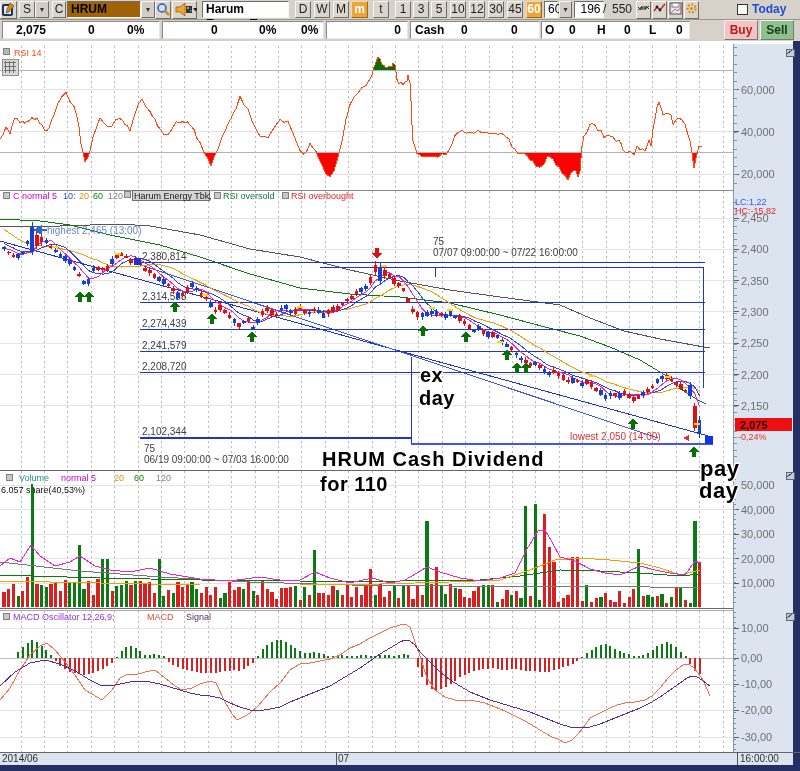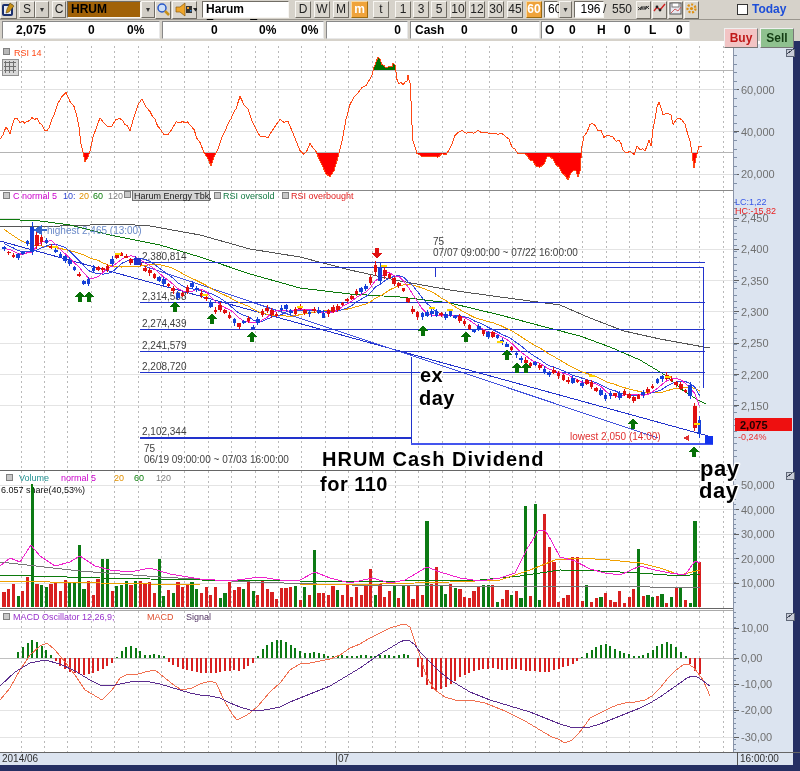--- a/index.html
+++ b/index.html
@@ -7,21 +7,21 @@
 #row1 { position:absolute; left:0; top:0; width:800px; height:20px; background:#d6d2ca; border-bottom:1px solid #9a968e; }
 #row2 { position:absolute; left:0; top:20px; width:800px; height:21px; background:#d6d2ca; }
 .tb, .tbd, .tbo { position:absolute; top:1px; height:17px; background:#dad6ce; border:1px solid;
   border-color:#f8f6f2 #716d65 #716d65 #f8f6f2; font-size:12px; text-align:center; line-height:15px; color:#222; }
 .tbd { font-size:8px; color:#333; background:#d2cec6; }
 .tbo { background:#efa33b; border-color:#f8d8a0 #9a6a10 #9a6a10 #f8d8a0; color:#fff; font-weight:bold; }
 .tbi { position:absolute; top:1px; background:#dad6ce; border:1px solid; border-color:#f8f6f2 #716d65 #716d65 #f8f6f2; text-align:center; line-height:13px; }
 .tfield { position:absolute; top:1px; height:17px; background:#a16207; border:1px solid; border-color:#716d65 #f8f6f2 #f8f6f2 #716d65; font-size:12px; padding-left:3px; line-height:15px; }
 .tlab { position:absolute; top:2px; font-size:12px; color:#222; }
 .r2f { position:absolute; top:1px; height:18px; background:#fff; border:1px solid; border-color:#888 #e8e8e8 #e8e8e8 #888; font-size:12px; line-height:16px; }
-.bsb { position:absolute; top:0; height:20px; border:1px solid; border-color:#f0f0f0 #777 #777 #f0f0f0; font-size:12px; font-weight:bold; text-align:center; line-height:18px;margin-top:8px; }
+.bsb { position:absolute; top:0; height:20px; border:1px solid; border-color:#f0f0f0 #777 #777 #f0f0f0; font-size:12px; font-weight:bold; text-align:center; line-height:18px; }
 .ax { font-size:11px; fill:#707070; font-family:"Liberation Sans", sans-serif; }
 .ax2 { font-size:10px; fill:#303030; font-family:"Liberation Sans", sans-serif; }
 .leg { font-size:9px; font-family:"Liberation Sans", sans-serif; }
 .fib { font-size:10px; fill:#404040; font-family:"Liberation Sans", sans-serif; }
 .hl { font-size:10px; font-family:"Liberation Sans", sans-serif; }
 .pm { font-size:11px; font-weight:bold; fill:#200000; font-family:"Liberation Sans", sans-serif; }
 </style></head>
 <body>
 <div id="wrap">
 <svg width="800" height="771" viewBox="0 0 800 771" shape-rendering="crispEdges" style="position:absolute;left:0;top:0">

